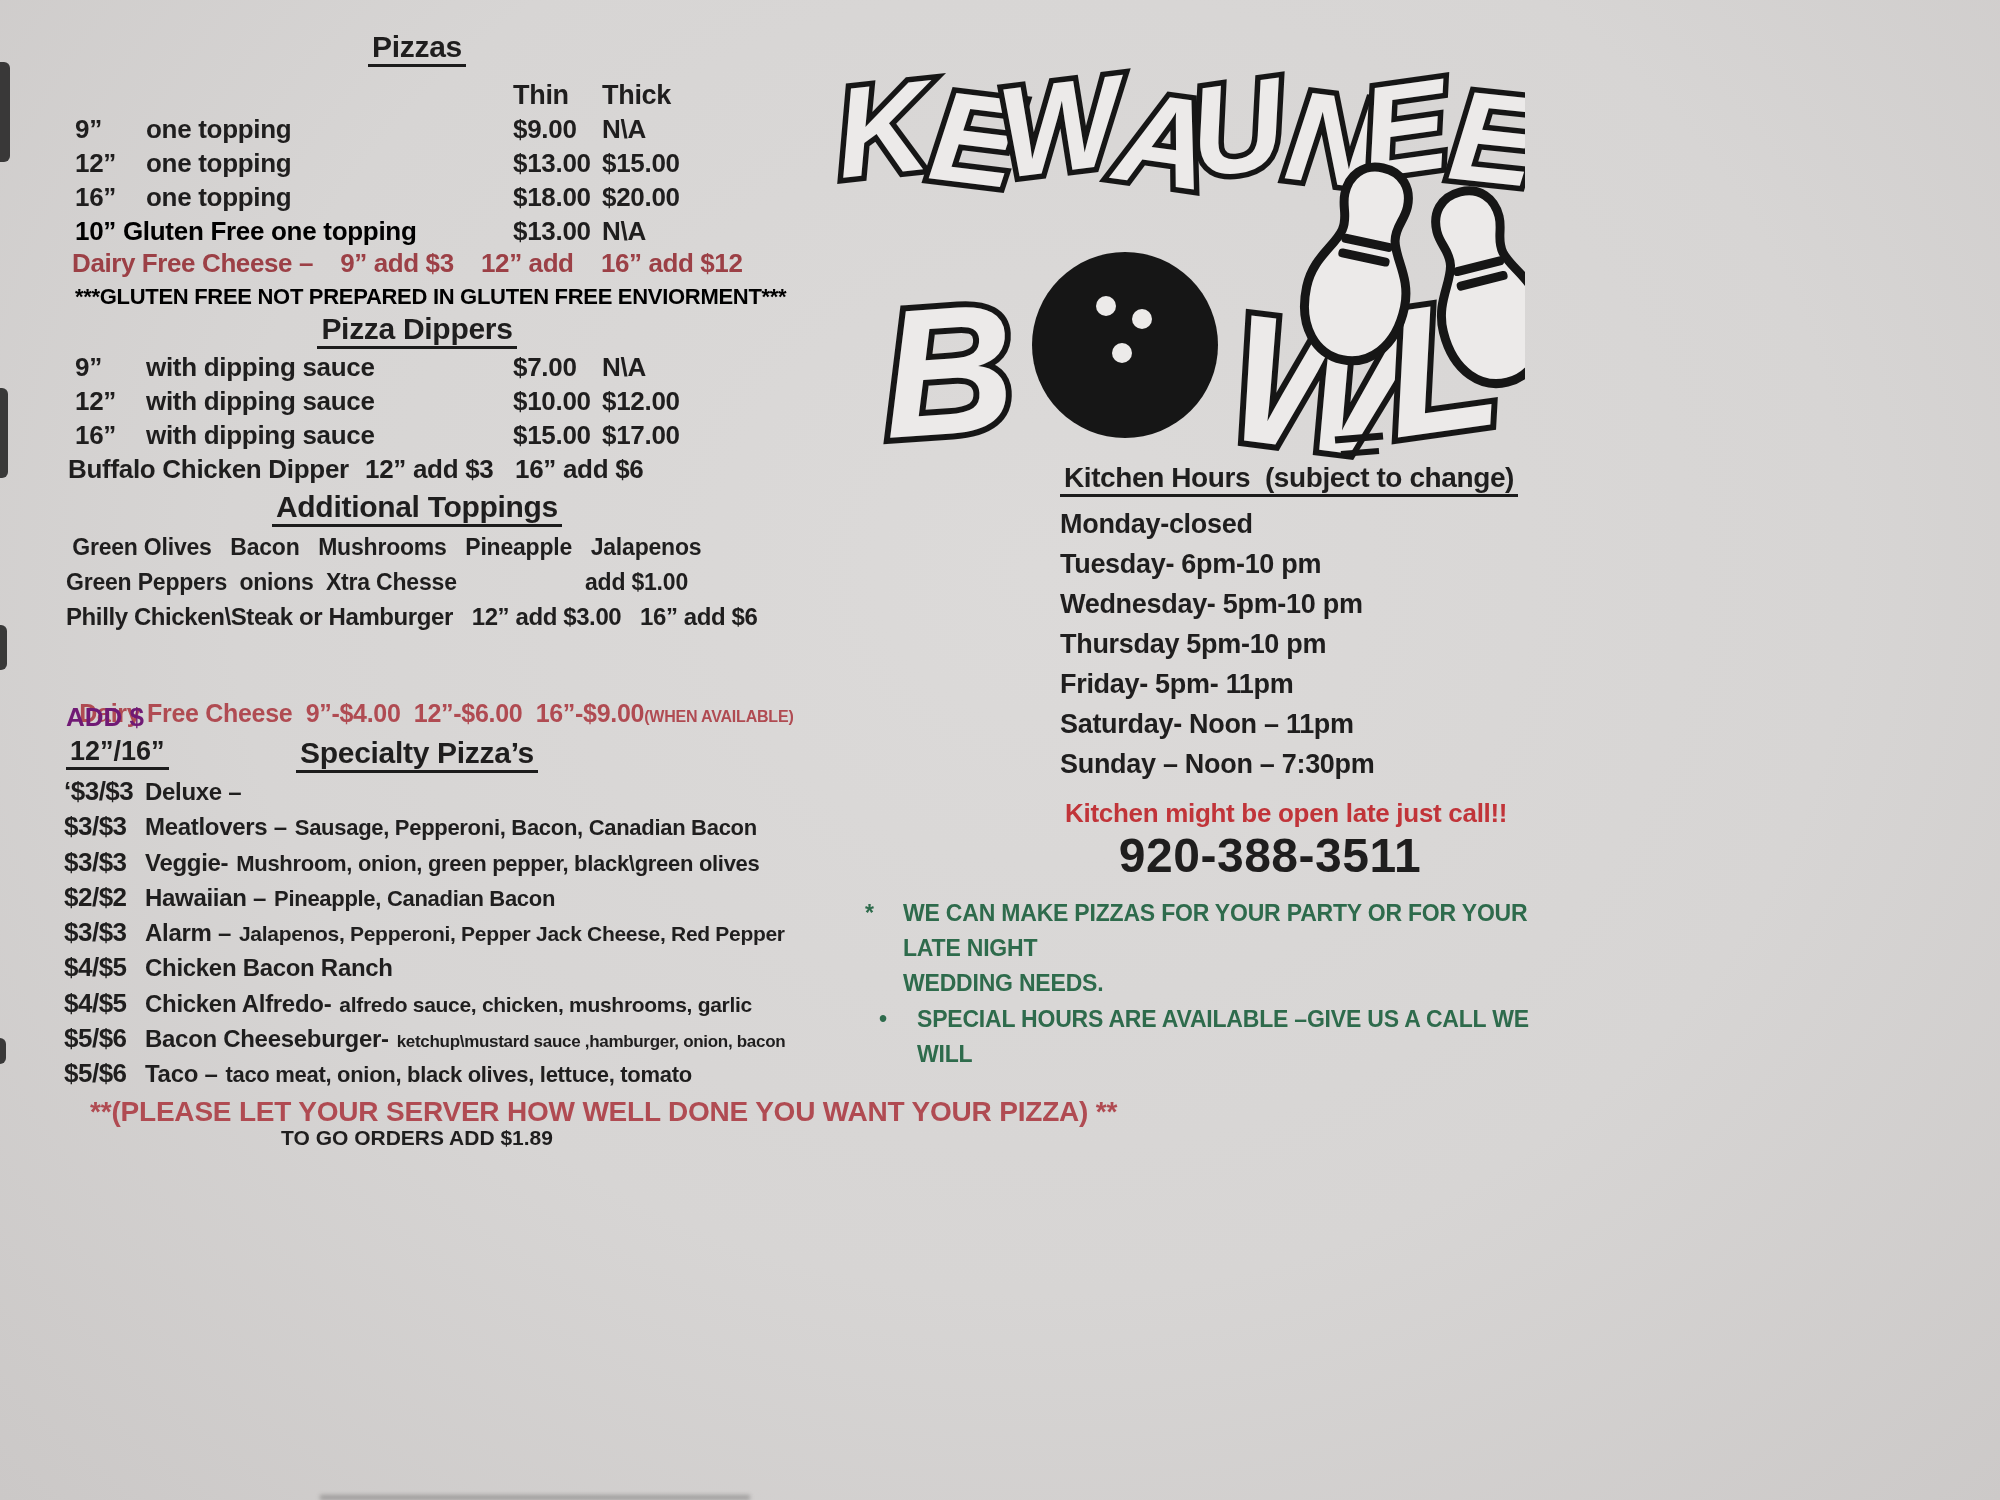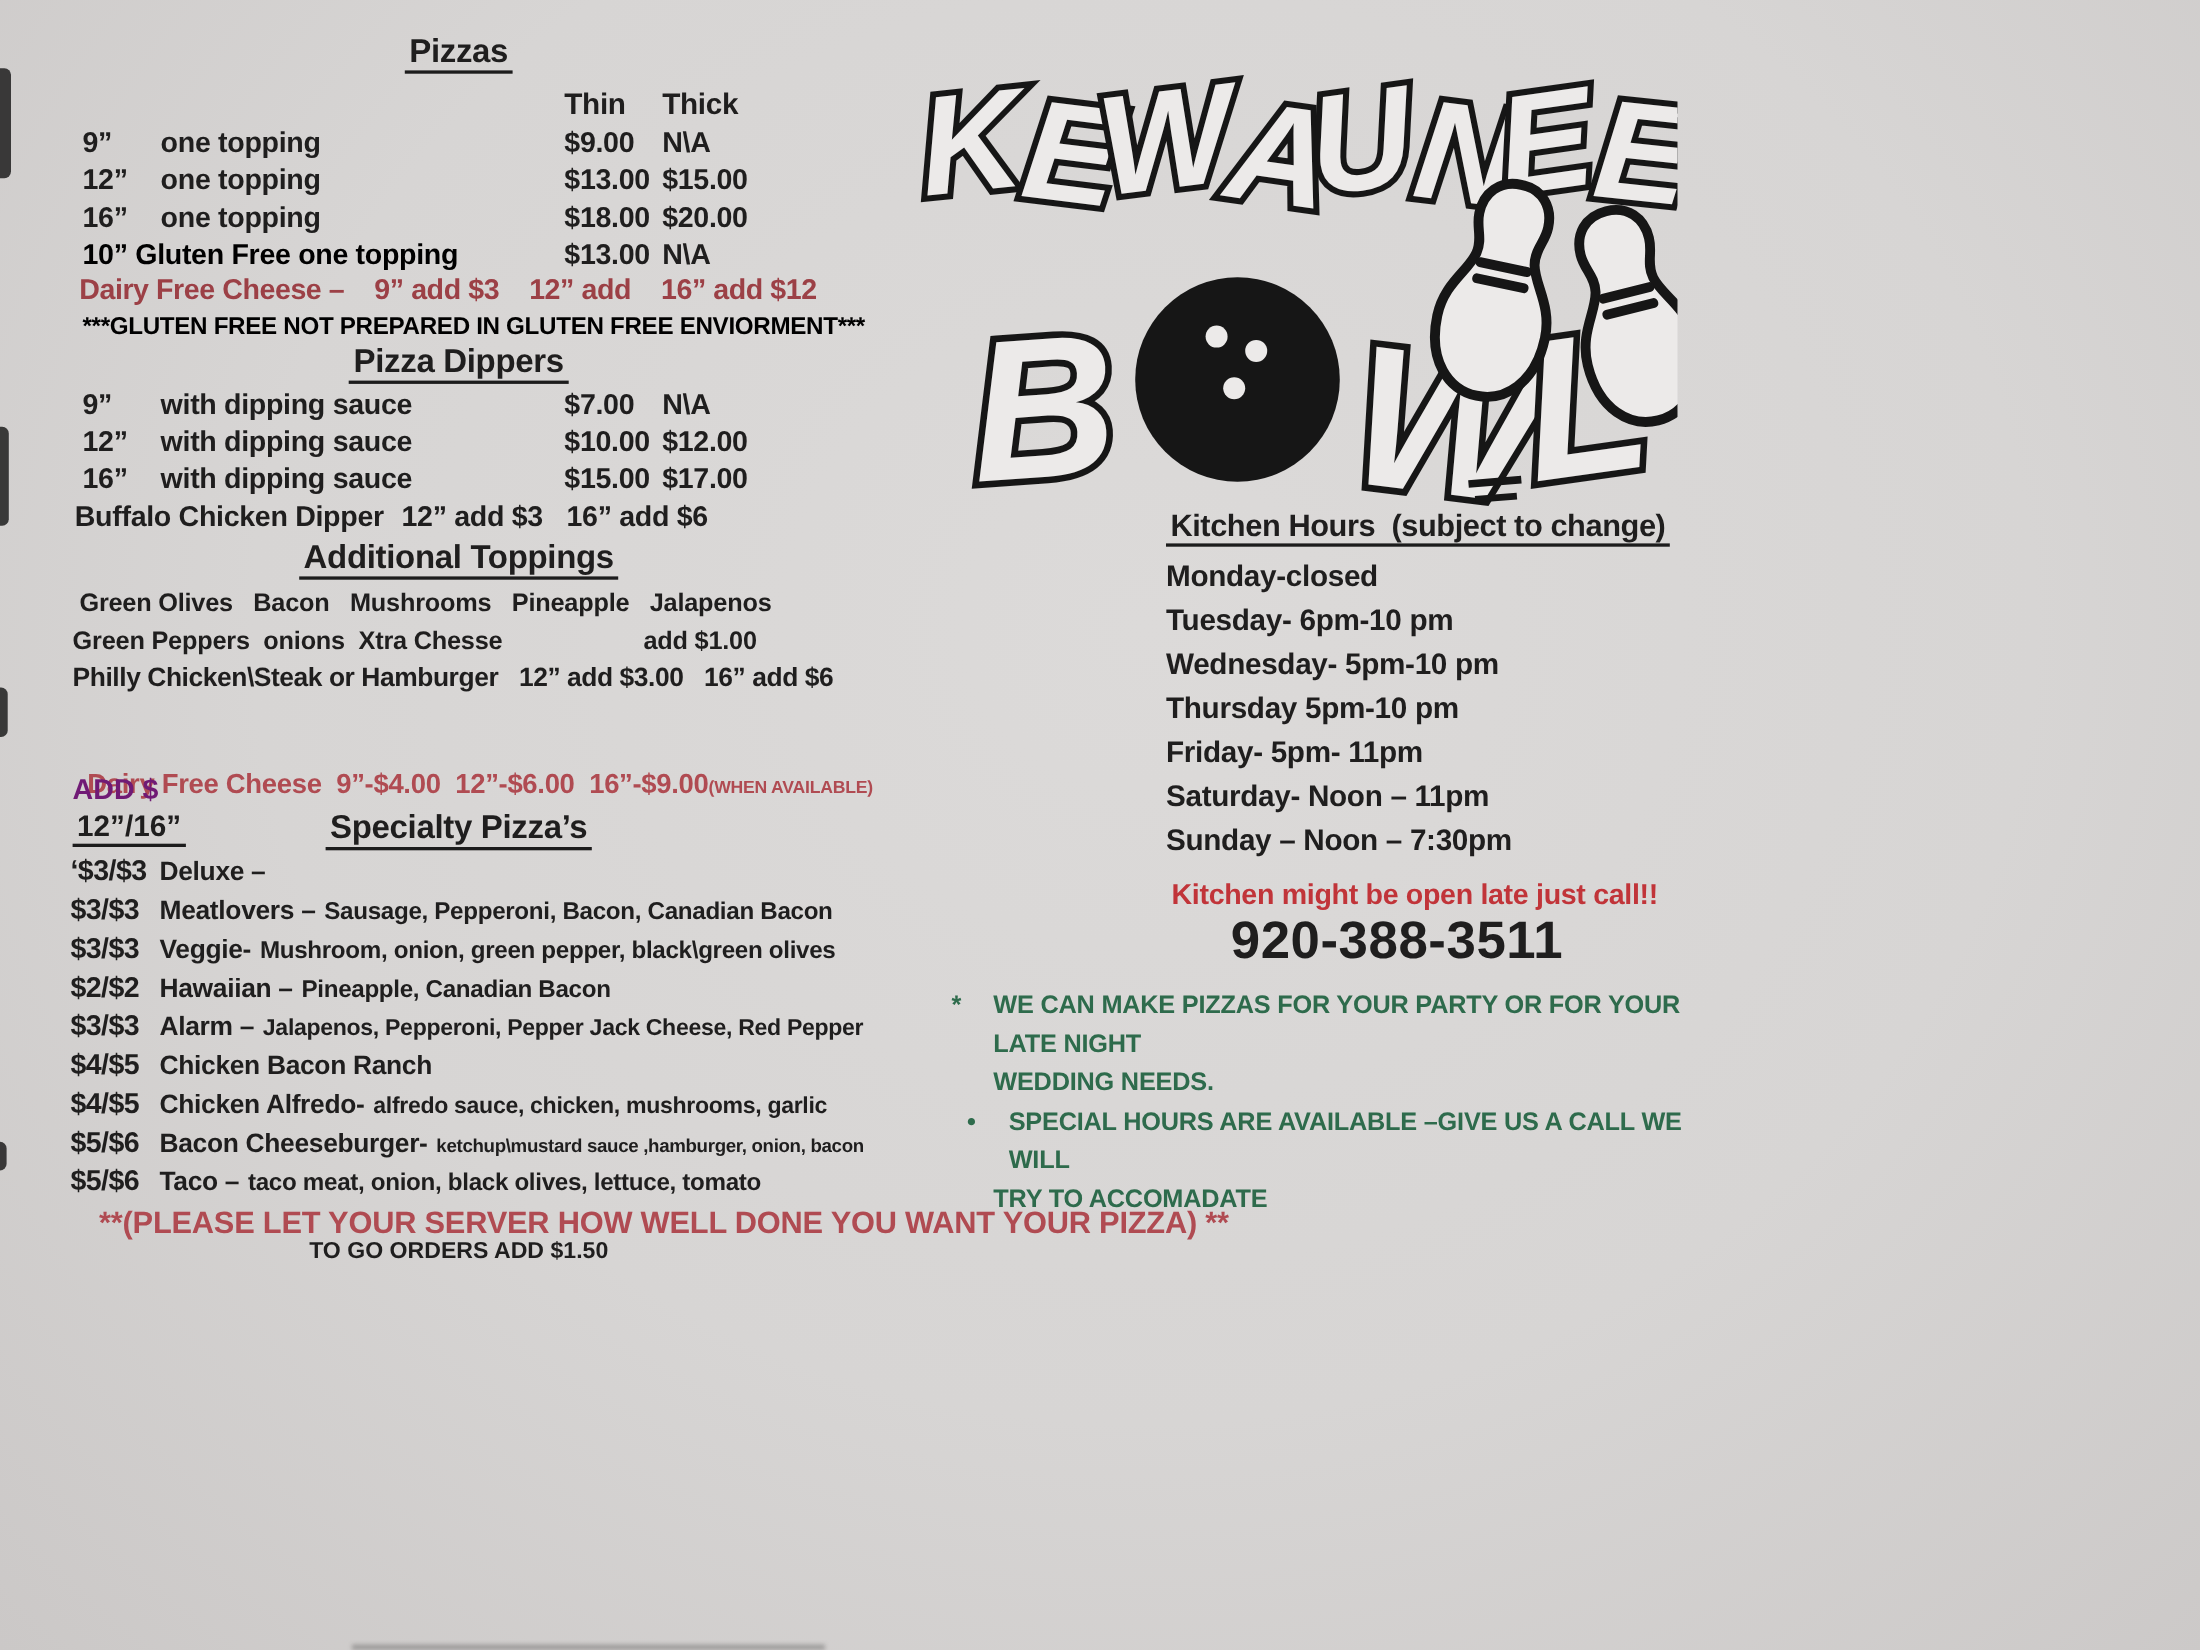--- a/index.html
+++ b/index.html
@@ -191,21 +191,21 @@
   </div>
   <div class="sp-row">
     <span class="sp-price">$5/$6</span>
     <span class="sp-name">Taco –</span>
     <span class="sp-desc">taco meat, onion, black olives, lettuce, tomato</span>
   </div>
 </div>
 
 <div class="abs redsoft" style="left:90px;top:1096px;font-size:28px;letter-spacing:-.2px;">**(PLEASE LET YOUR SERVER HOW WELL DONE YOU WANT YOUR PIZZA) **</div>
 
-<div class="abs center" style="left:62px;top:1126px;width:710px;font-size:21px;">TO GO ORDERS ADD $1.50</div>
+<div class="abs center" style="left:62px;top:1126px;width:710px;font-size:21px;">TO GO ORDERS ADD $1.89</div>
 
 <svg class="abs" style="left:835px;top:10px;" width="690" height="455" viewBox="0 0 690 455">
   <g font-family="Liberation Sans, sans-serif" font-weight="bold" font-style="italic" fill="#eceae9" stroke="#161616" style="paint-order:stroke;">
     <text x="6" y="168" font-size="128" letter-spacing="-7" stroke-width="11" rotate="-6 7 -7 8 -8 7 -8 6">KEWAUNEE</text>
     <text x="52" y="428" font-size="182" stroke-width="12" rotate="-4">B</text>
     <text x="388" y="428" font-size="182" stroke-width="12" rotate="7 -8">WL</text>
   </g>
   <g>
     <circle cx="290" cy="335" r="93" fill="#161616"></circle>
     <circle cx="271" cy="296" r="10" fill="#eceae9"></circle>
@@ -253,23 +253,19 @@
     <span>WE CAN MAKE PIZZAS FOR YOUR PARTY OR FOR YOUR LATE NIGHT</span>
   </div>
   <div class="gnote-row">
     <span class="gnote-bullet"></span>
     <span>WEDDING NEEDS.</span>
   </div>
   <div class="gnote-row" style="margin-top:1px;">
     <span class="gnote-bullet" style="padding-left:14px;">•</span>
     <span>SPECIAL HOURS ARE AVAILABLE –GIVE US A CALL WE WILL</span>
   </div>
-  <div class="gnote-row">
-    <span class="gnote-bullet"></span>
-    <span>TRY TO ACCOMADATE</span>
-  </div>
 </div>
 
 <div class="edge" style="top:62px;height:100px;width:10px;"></div>
 <div class="edge" style="top:388px;height:90px;width:8px;"></div>
 <div class="edge" style="top:625px;height:45px;width:7px;"></div>
 <div class="edge" style="top:1038px;height:26px;width:6px;"></div>
 <div class="bshadow"></div>
 
 </body></html>

